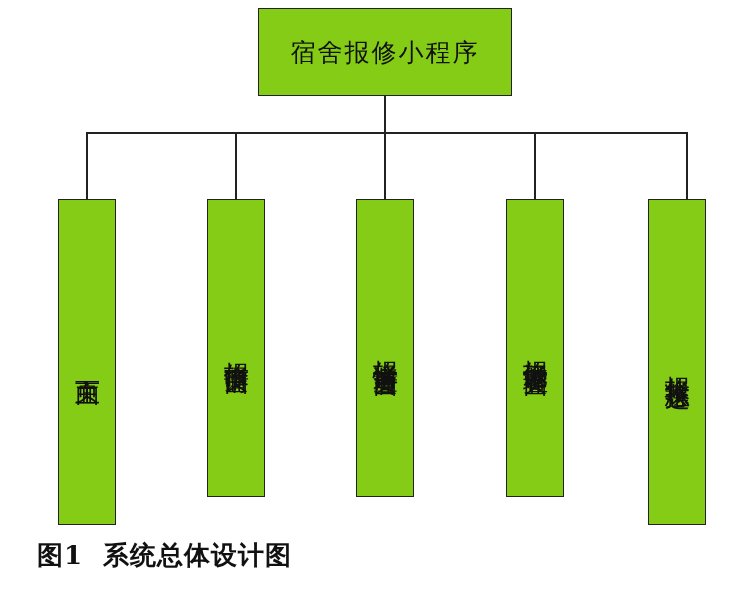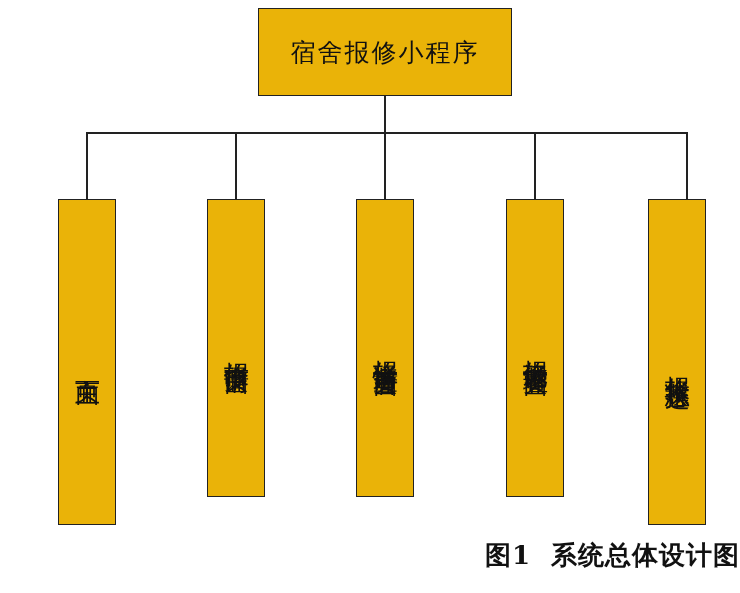--- a/index.html
+++ b/index.html
@@ -15,21 +15,21 @@
     overflow: hidden;
   }
   #diagram-root {
     position: relative;
     width: 740px;
     height: 593px;
   }
   .node {
     position: absolute;
     border: 1.5px solid #222222;
-    background: #eab308;
+    background: #84cc16;
     box-sizing: border-box;
   }
   .root-node {
     display: flex;
     align-items: center;
     justify-content: center;
   }
   .root-label {
     font-size: 25px;
     letter-spacing: 2px;
@@ -53,21 +53,21 @@
     position: absolute;
     background: #222222;
   }
   .v-line { width: 2px; }
   .h-line { height: 2px; }
   #figure-caption {
     position: absolute;
     left: 0;
     right: 0;
     top: 538px;
-    text-align: right;
+    text-align: left;
     font-family: "DejaVu Serif", serif;
     font-weight: bold;
     font-size: 26px;
     letter-spacing: 1px;
     color: #111111;
     padding-left: 37px;
   }
   .cap-gap { display: inline-block; width: 20px; }
 </style>
 </head>

